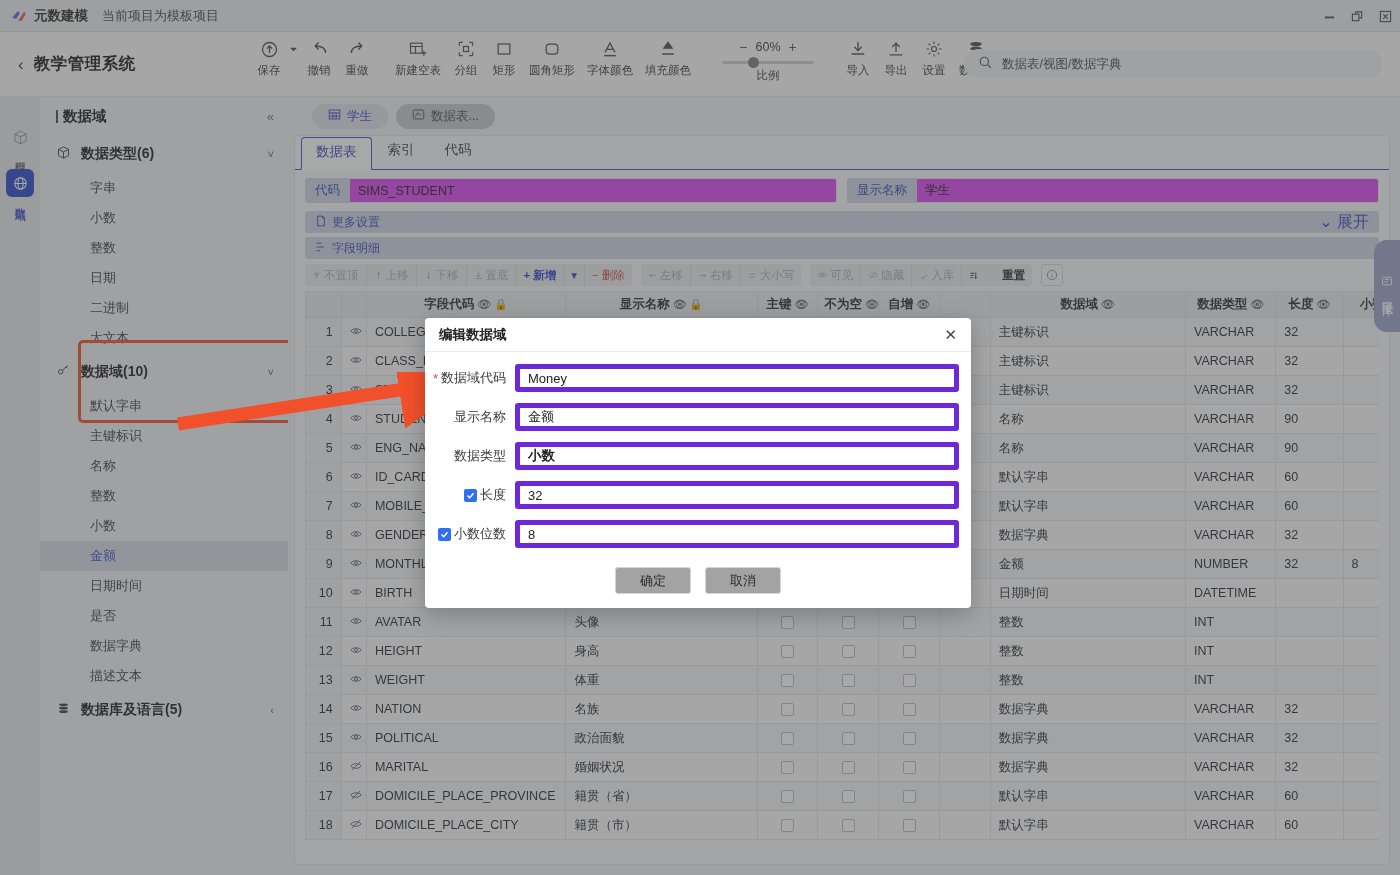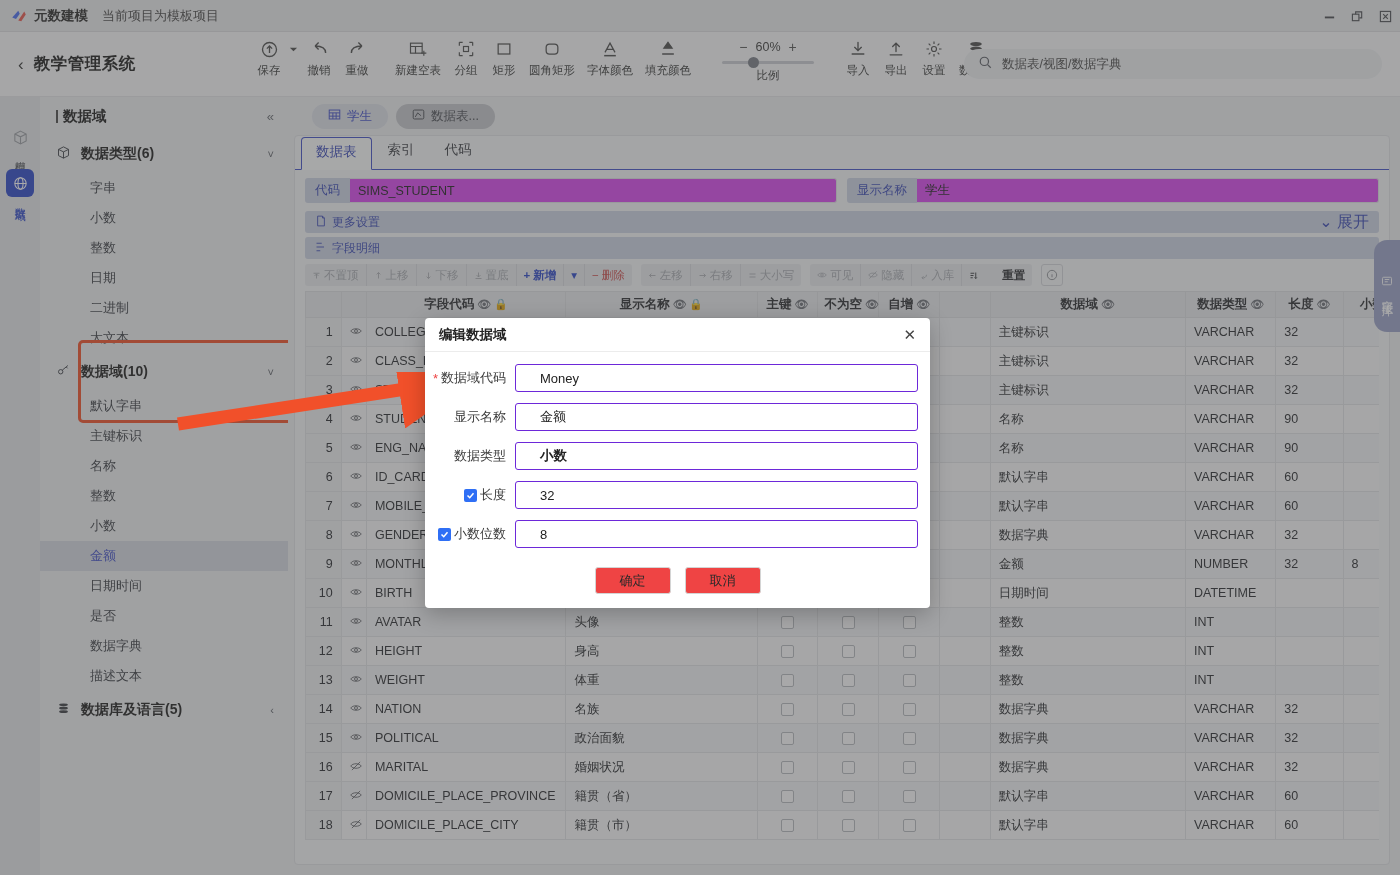--- a/index.html
+++ b/index.html
@@ -164,41 +164,41 @@
     display: flex; flex-direction: column; align-items: center; justify-content: center;
     gap: 2px; font-size: 11.5px; z-index: 30; cursor: pointer;
   }
   .fieldlib .ft { writing-mode: vertical-rl; letter-spacing: 2px; }
 
   
   .arrow { position: absolute; z-index: 60; pointer-events: none; }
 
   
   .modal {
-    position: absolute; left: 425px; top: 318px; width: 505px;
+    position: absolute; left: 425px; top: 318px; width: 546px;
     background: #fff; border-radius: 4px; z-index: 70;
     box-shadow: 0 6px 22px rgba(0,0,0,.24);
   }
   .mhead { height: 34px; display: flex; align-items: center; justify-content: space-between;
            padding: 0 14px; border-bottom: 1px solid #ececec; }
   .mtitle { font-size: 13.5px; color: #222; font-weight: 600; }
   .mclose { font-size: 15px; color: #444; cursor: pointer; line-height: 1; }
   .mbody { padding: 12px 12px 6px 12px; }
   .mrow { display: flex; align-items: center; margin-bottom: 11px; }
   .mlab { width: 78px; text-align: right; font-size: 13px; color: #3a3a3a; padding-right: 9px;
           display: flex; align-items: center; justify-content: flex-end; gap: 3px; white-space: nowrap;}
   .req { color: #e44; font-size: 13px; }
   .mck { width: 13px; height: 13px; border-radius: 2px; background: #2f6ff5;
          display: inline-flex; align-items: center; justify-content: center; flex: 0 0 auto;}
   .mck svg { width: 9px; height: 9px; }
-  .minput { flex: 1; height: 28px; border: 1px solid #6d28d9; border-radius: 3px;
-            display: flex; align-items: center; padding: 0 24px; font-size: 13px; color: #222; background:#fff;}
+  .minput { flex: 1; height: 28px; border: 5px solid #6d28d9; border-radius: 3px;
+            display: flex; align-items: center; padding: 0 8px; font-size: 13px; color: #222; background:#fff;}
   .minput.bold { font-weight: 700; font-size: 13.5px; }
   .mfoot { display: flex; justify-content: center; gap: 14px; padding: 2px 0 14px; }
-  .mbtn { width: 76px; height: 27px; border: 1px solid #d4d4d4; border-radius: 3px; background: #ef4444;
+  .mbtn { width: 76px; height: 27px; border: 1px solid #d4d4d4; border-radius: 3px; background: #a3a3a3;
           font-size: 13px; color: #2a2a2a; cursor: pointer; font-family: inherit;}
 </style>
 </head>
 <body>
 
 <div id="app">
 
   <div class="titlebar">
     <span class="tb-logo">
       <svg viewBox="0 0 24 24" width="18" height="18">

